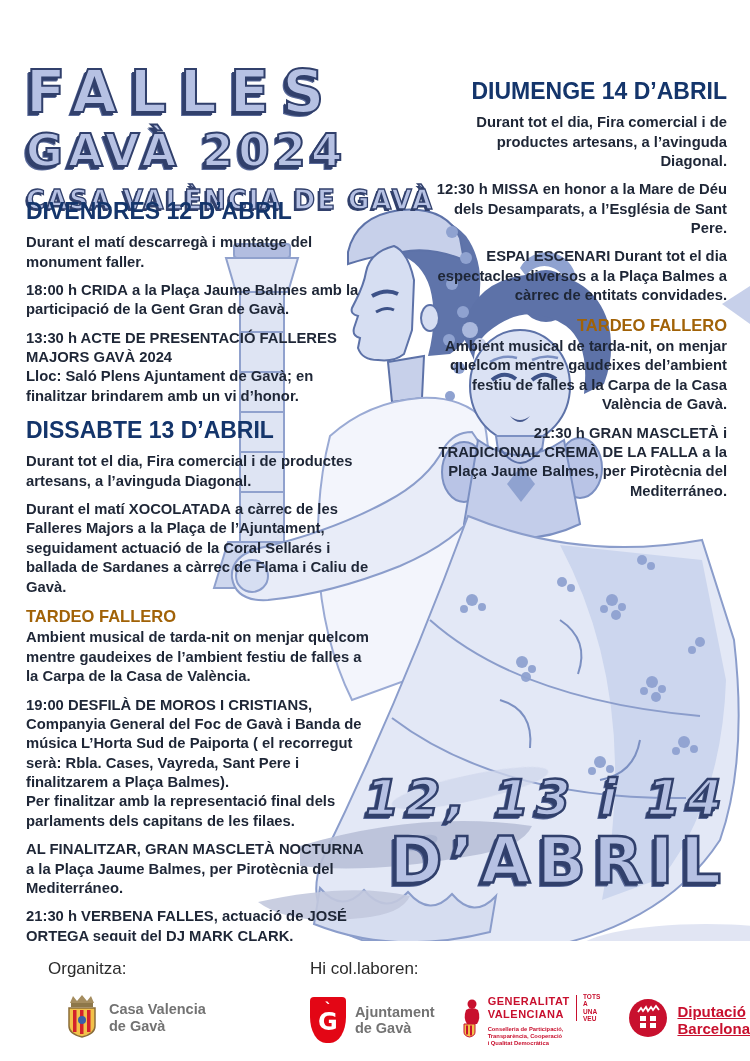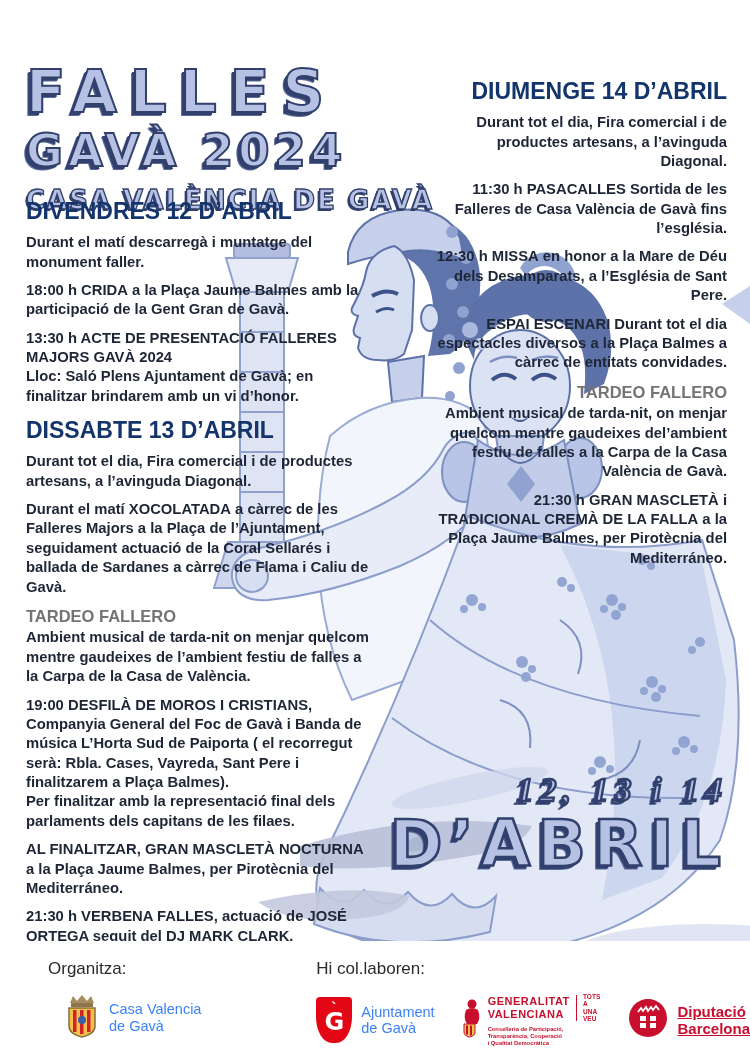--- a/index.html
+++ b/index.html
@@ -21,40 +21,40 @@
   .title-block{left:26px;top:18px;margin-top:44px;}
   .t1{font-size:58px;letter-spacing:13px;}
   .t2{font-size:45px;letter-spacing:5px;margin-top:6px;}
   .t3{font-size:26px;letter-spacing:2px;margin-top:12px;-webkit-text-stroke:1.3px #31406c;text-shadow:-2px 2px 0 #31406c;}
 
   
   .col{color:#1e2636;font-size:14.8px;line-height:1.31;font-weight:600;}
   .col-left{left:26px;top:196px;width:348px;}
   .col-right{right:23px;top:76px;width:296px;text-align:right;}
   .col h2{font-size:23px;font-weight:800;color:#14356b;margin:0 0 7px 0;letter-spacing:0;}
-  .col h3{font-size:16.5px;font-weight:800;color:#737373;margin:0 0 1px 0;}
+  .col h3{font-size:16.5px;font-weight:800;color:#a16207;margin:0 0 1px 0;}
   .col p{margin:0 0 9px 0;}
   .col p b{font-weight:800;}
   .col .nogap{margin-bottom:0;}
   .mt{margin-top:10px;}
 
   
   .big-date{right:22px;top:772px;text-align:right;}
-  .b1{font-size:34px;font-style:italic;letter-spacing:6px;font-family:Liberation Serif, serif;-webkit-text-stroke:2.4px #31406c;}
+  .b1{font-size:50px;font-style:italic;letter-spacing:6px;-webkit-text-stroke:2.4px #31406c;}
   .b2{font-size:64px;letter-spacing:7px;margin-top:4px;-webkit-text-stroke:2.6px #31406c;}
 
   
   .footer{position:absolute;left:0;bottom:0;width:750px;height:120px;background:#ffffff;z-index:3;
           display:flex;align-items:flex-start;color:#2b2b2b;}
   .foot-label{font-size:17px;font-weight:400;color:#2b2b2b;}
   .org-block{margin-left:48px;margin-top:18px;width:290px;}
   .collab-block{margin-left:34px;margin-top:18px;flex:1;}
   .logo-row{display:flex;align-items:center;margin-top:14px;}
   .logo-unit{display:flex;align-items:center;}
-  .logo-text{font-size:14.5px;font-weight:400;color:#3b82f6;line-height:1.15;margin-left:9px;}
+  .logo-text{font-size:14.5px;font-weight:700;color:#737373;line-height:1.15;margin-left:9px;}
   .crest{margin-left:16px;}
   .gen-block{margin-left:26px;display:flex;align-items:center;}
   .gen-name{font-size:11px;font-weight:800;letter-spacing:0.5px;color:#c8102e;line-height:1.15;margin-left:5px;}
   .gen-small{font-size:5.8px;color:#c8102e;font-weight:600;line-height:1.25;margin-top:3px;}
   .gen-divider{width:1.5px;height:26px;background:#c8102e;margin:0 6px;}
   .gen-badge{font-size:6.5px;font-weight:800;color:#c8102e;line-height:1.15;}
   .dip-block{margin-left:28px;display:flex;align-items:center;}
   .dip-text{font-size:15px;font-weight:800;color:#c8102e;line-height:1.15;margin-left:9px;text-decoration:underline;}
   .gava-shield{position:relative;width:36px;height:46px;background:#e30615;border-radius:4px 4px 16px 16px / 4px 4px 26px 26px;
                display:flex;align-items:center;justify-content:center;}
@@ -205,21 +205,20 @@
     <p><span>Ambient musical de tarda-nit on menjar quelcom mentre gaudeixes de l’ambient festiu de falles a la Carpa de la Casa de València.</span></p>
     <p class="nogap"><b>19:00 DESFILÀ DE MOROS I CRISTIANS,</b><span> Companyia General del Foc de Gavà i Banda de música L’Horta Sud de Paiporta ( el recorregut serà: Rbla. Cases, Vayreda, Sant Pere i finalitzarem a Plaça Balmes).</span></p>
     <p><span>Per finalitzar amb la representació final dels parlaments dels capitans de les filaes.</span></p>
     <p><b>AL FINALITZAR, GRAN MASCLETÀ NOCTURNA</b><span> a la Plaça Jaume Balmes, per Pirotècnia del Mediterráneo.</span></p>
     <p><b>21:30 h VERBENA FALLES,</b><span> actuació de JOSÉ ORTEGA seguit del DJ MARK CLARK.</span></p>
   </section>
 
   <section class="layer col col-right">
     <h2>DIUMENGE 14 D’ABRIL</h2>
     <p><span>Durant tot el dia, Fira comercial i de productes artesans, a l’avinguda Diagonal.</span></p>
-    <p><b>11:30 h PASACALLES</b><span> Sortida de les Falleres de Casa València de Gavà fins l’església.</span></p>
     <p><b>12:30 h MISSA</b><span> en honor a la Mare de Déu dels Desamparats, a l’Església de Sant Pere.</span></p>
     <p><b>ESPAI ESCENARI</b><span> Durant tot el dia espectacles diversos a la Plaça Balmes a càrrec de entitats convidades.</span></p>
     <h3>TARDEO FALLERO</h3>
     <p><span>Ambient musical de tarda-nit, on menjar quelcom mentre gaudeixes del’ambient festiu de falles a la Carpa de la Casa València de Gavà.</span></p>
     <p class="mt"><b>21:30 h GRAN MASCLETÀ i TRADICIONAL CREMÀ DE LA FALLA</b><span> a la Plaça Jaume Balmes, per Pirotècnia del Mediterráneo.</span></p>
   </section>
 
   <div class="layer big-date">
     <div class="outline b1">12, 13 i 14</div>
     <div class="outline b2">D’ABRIL</div>

